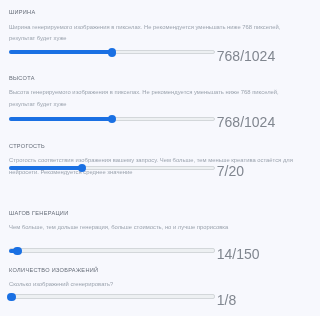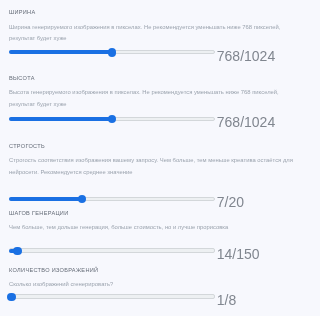--- a/index.html
+++ b/index.html
@@ -67,21 +67,21 @@
         <div class="fill" style="width: 50.2%;"></div>
         <div class="thumb" style="left: calc(50.2% - 4.25px);"></div>
       </div>
       <div class="value">768/1024</div>
     </div>
   </div>
 
   <div class="section" style="top:142.6px">
     <div class="sec-label">СТРОГОСТЬ</div>
     <div class="sec-desc">Строгость соответствия изображения вашему запросу. Чем больше, тем меньше креатива остаётся для нейросети. Рекомендуется среднее значение</div>
-    <div class="slider-row" style="top:52px">
+    <div class="slider-row" style="top:21px">
       <div class="slider">
         <div class="track"></div>
         <div class="fill" style="width: 35.6%;"></div>
         <div class="thumb" style="left: calc(35.6% - 4.25px);"></div>
       </div>
       <div class="value">7/20</div>
     </div>
   </div>
 
   <div class="section" style="top:210.3px">

